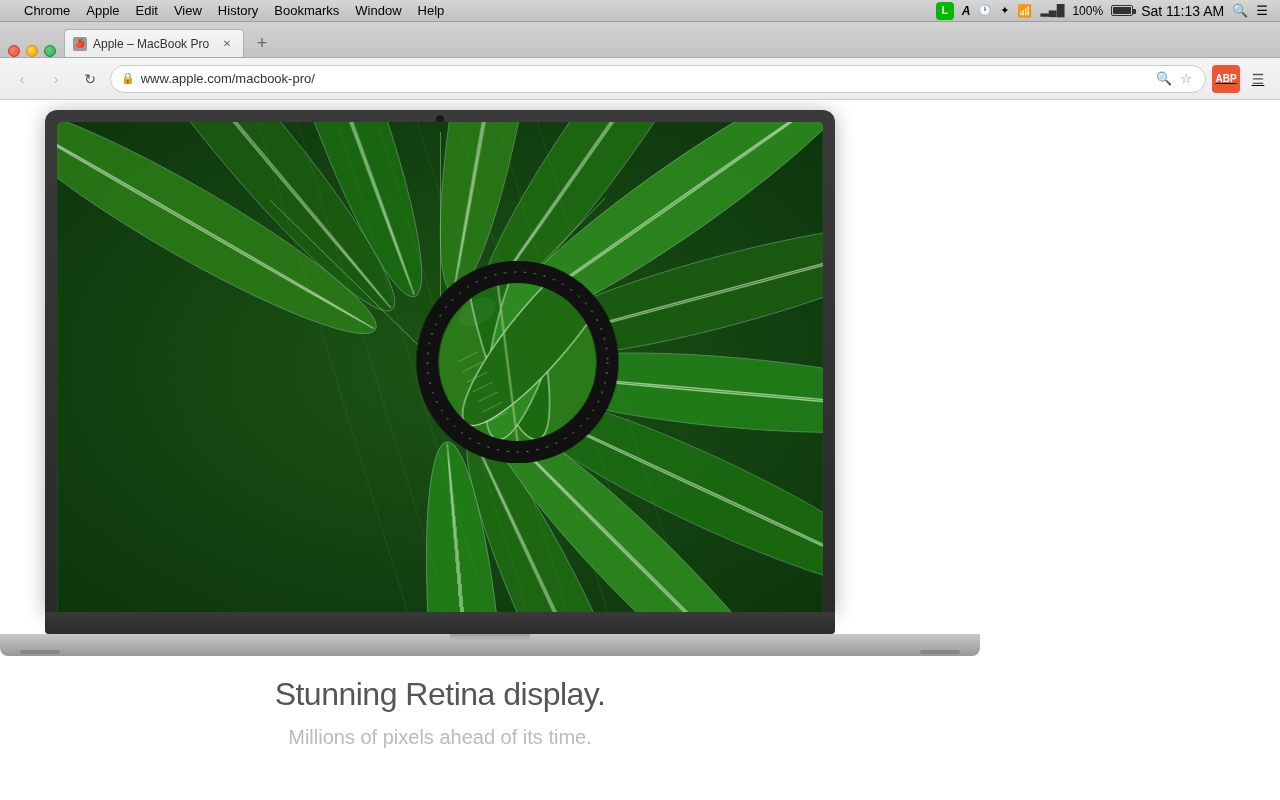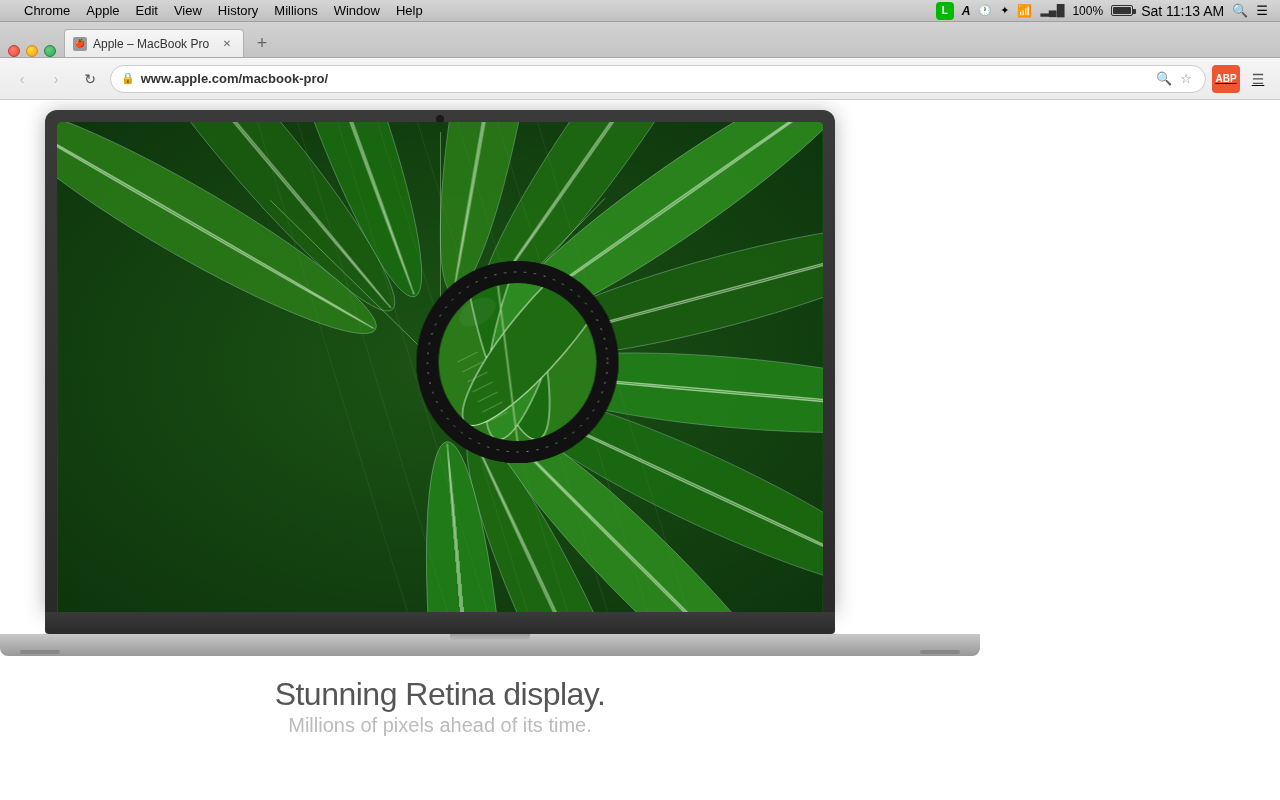--- a/index.html
+++ b/index.html
@@ -182,21 +182,20 @@
       gap: 6px;
       font-size: 13px;
       color: #333;
     }
     .address-lock {
       color: #888;
       font-size: 11px;
     }
     .address-text {
       flex: 1;
-      font-weight: bold;
     }
     .address-icons {
       display: flex;
       gap: 4px;
       align-items: center;
     }
     .address-icon {
       width: 18px;
       height: 18px;
       display: flex;
@@ -369,21 +368,21 @@
     .page-headline {
       font-size: 32px;
       font-weight: 300;
       color: #555;
       letter-spacing: -0.5px;
     }
     .page-subheadline {
       font-size: 20px;
       font-weight: 300;
       color: #bbb;
-      margin-top: 1px;
+      margin-top: 13px;
     }
 
     
     .traffic-lights {
       display: flex;
       gap: 6px;
       align-items: center;
       margin-right: 8px;
     }
     .traffic-light {
@@ -416,21 +415,21 @@
 <body>
 
 <div class="menu-bar">
   <span class="menu-bar-apple"></span>
   <div class="menu-bar-items">
     <span class="menu-bar-item">Chrome</span>
     <span class="menu-bar-item">Apple</span>
     <span class="menu-bar-item">Edit</span>
     <span class="menu-bar-item">View</span>
     <span class="menu-bar-item">History</span>
-    <span class="menu-bar-item">Millions</span>
+    <span class="menu-bar-item">Bookmarks</span>
     <span class="menu-bar-item">Window</span>
     <span class="menu-bar-item">Help</span>
   </div>
   <div class="menu-bar-right">
     <span class="line-icon">L</span>
     <span style="font-size:12px; font-weight:bold; font-style:italic; color:#000;">A</span>
     <span style="font-size:11px;">🕐</span>
     <span style="font-size:11px;">✦</span>
     <span class="wifi-icon">📶</span>
     <span class="signal-bars">▂▄█</span>

